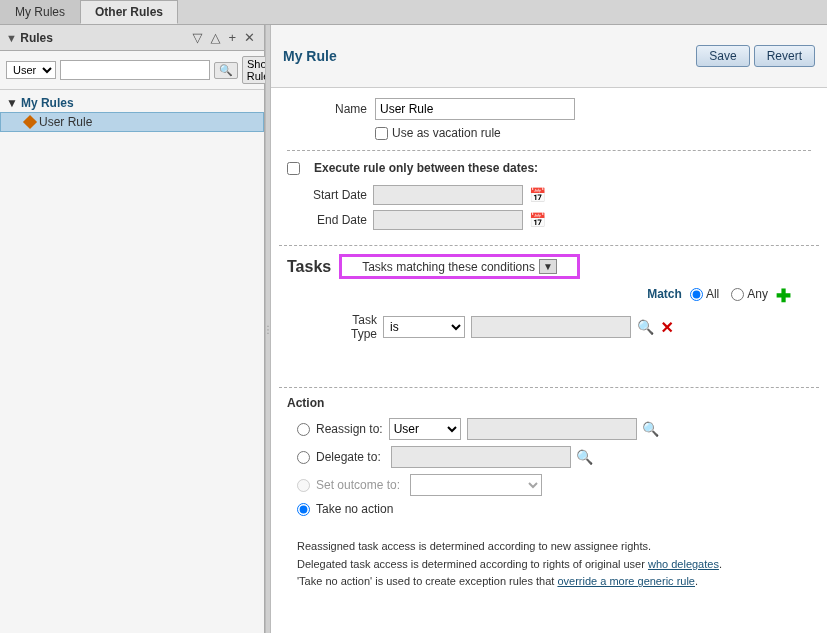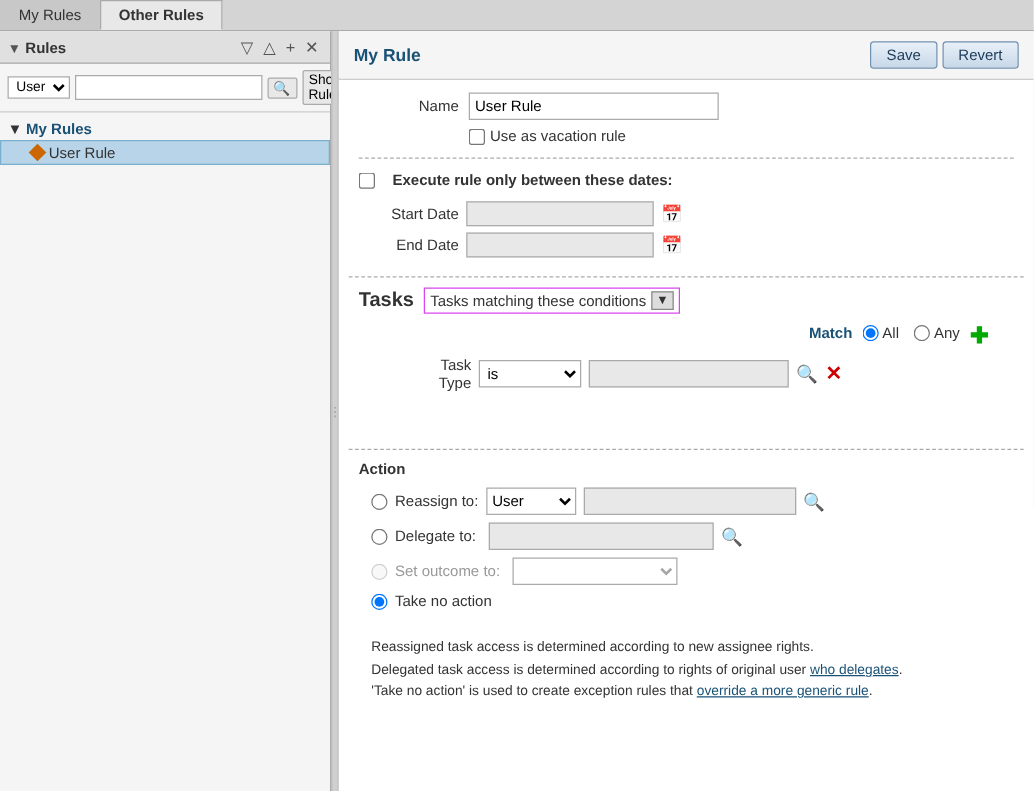--- a/index.html
+++ b/index.html
@@ -132,21 +132,21 @@
       flex: 1;
       background: white;
       overflow-y: auto;
       padding: 0;
     }
 
     .content-header {
       display: flex;
       align-items: center;
       justify-content: space-between;
-      padding: 8px 12px;
+      padding: 20px 12px;
       border-bottom: 1px solid #ccc;
       background: #f5f5f5;
     }
     .content-title {
       font-size: 14px;
       font-weight: bold;
       color: #1a5276;
     }
     .header-buttons { display: flex; gap: 4px; }
     .btn-save, .btn-revert {
@@ -231,23 +231,23 @@
     .tasks-row {
       display: flex;
       align-items: center;
       gap: 8px;
       margin-bottom: 8px;
     }
     .tasks-label { font-size: 16px; font-weight: bold; }
     .tasks-dropdown {
       display: flex;
       align-items: center;
-      border: 1px solid #d946ef;
+      border: 3px solid #d946ef;
       background: white;
-      padding: 2px 4px;
+      padding: 2px 20px;
       font-size: 12px;
       cursor: pointer;
       gap: 4px;
     }
     .tasks-dropdown-arrow {
       font-size: 10px;
       border: 1px solid #888;
       background: #ddd;
       padding: 1px 3px;
     }

